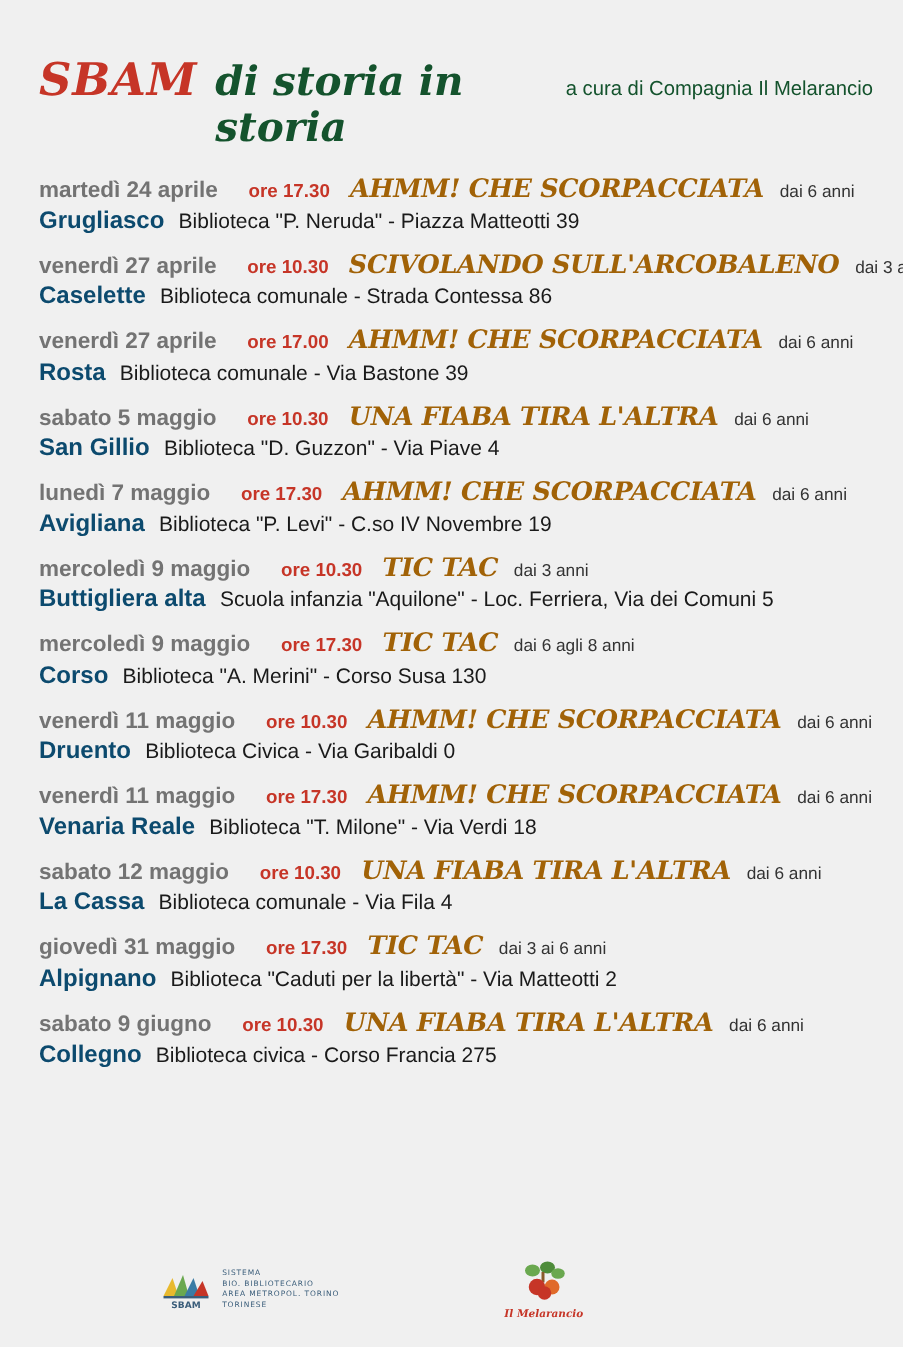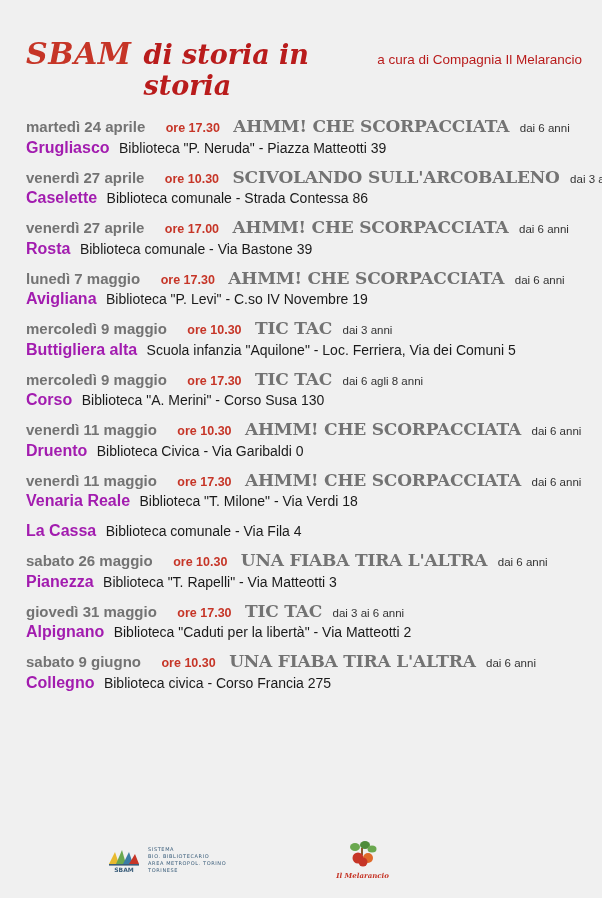--- a/index.html
+++ b/index.html
@@ -36,28 +36,28 @@
     font-weight: bold;
     font-size: 30px;
     color: #c63527;
     letter-spacing: 0.5px;
   }
   .header-title {
     font-family: "DejaVu Serif", serif;
     font-style: italic;
     font-weight: bold;
     font-size: 27px;
-    color: #b91c1c;
+    color: #14532d;
     margin-left: 12px;
     letter-spacing: 0px;
   }
   .header-sub {
     font-family: "Liberation Sans", sans-serif;
     font-size: 13.5px;
-    color: #b91c1c;
+    color: #14532d;
     margin-left: 7px;
     white-space: nowrap;
   }
   
   .events {
     display: block;
   }
   .event {
     margin-bottom: 10px;
     padding-left: 4px;
@@ -79,37 +79,38 @@
   }
   .ev-time {
     font-family: "Liberation Sans", sans-serif;
     font-weight: bold;
     font-size: 12.5px;
     color: #c63527;
     margin-left: 16px;
   }
   .ev-show {
     font-family: "DejaVu Serif", serif;
+    font-style: italic;
     font-weight: bold;
     font-size: 17px;
-    color: #737373;
+    color: #a16207;
     margin-left: 9px;
     letter-spacing: -0.2px;
   }
   .ev-age {
     font-family: "Liberation Sans", sans-serif;
     font-size: 11.5px;
     color: #333333;
     margin-left: 6px;
   }
   .ev-town {
     font-family: "Liberation Sans", sans-serif;
     font-weight: bold;
     font-size: 16px;
-    color: #a21caf;
+    color: #0c4a6e;
     margin-top: 47px;
   }
   .ev-venue {
     font-family: "Liberation Sans", sans-serif;
     font-size: 14px;
     color: #1a1a1a;
     margin-left: 5px;
   }
   
   .footer {
@@ -197,20 +198,32 @@
         <span class="ev-time">ore 17.00</span>
         <span class="ev-show">AHMM! CHE SCORPACCIATA</span>
         <span class="ev-age">dai 6 anni</span>
       </div>
       <div class="line2">
         <span class="ev-town">Rosta</span>
         <span class="ev-venue">Biblioteca  comunale - Via Bastone 39</span>
       </div>
     </div>
 
+    <div class="event">
+      <div class="line1">
+        <span class="ev-date">sabato 5 maggio</span>
+        <span class="ev-time">ore 10.30</span>
+        <span class="ev-show">UNA FIABA TIRA L'ALTRA</span>
+        <span class="ev-age">dai 6 anni</span>
+      </div>
+      <div class="line2">
+        <span class="ev-town">San Gillio</span>
+        <span class="ev-venue">Biblioteca "D. Guzzon" - Via Piave 4</span>
+      </div>
+    </div>
 
     <div class="event">
       <div class="line1">
         <span class="ev-date">lunedì 7 maggio</span>
         <span class="ev-time">ore 17.30</span>
         <span class="ev-show">AHMM! CHE SCORPACCIATA</span>
         <span class="ev-age">dai 6 anni</span>
       </div>
       <div class="line2">
         <span class="ev-town">Avigliana</span>
@@ -264,38 +277,32 @@
         <span class="ev-show">AHMM! CHE SCORPACCIATA</span>
         <span class="ev-age">dai 6 anni</span>
       </div>
       <div class="line2">
         <span class="ev-town">Venaria Reale</span>
         <span class="ev-venue">Biblioteca "T. Milone" - Via Verdi 18</span>
       </div>
     </div>
 
     <div class="event">
+      <div class="line1">
+        <span class="ev-date">sabato 12 maggio</span>
+        <span class="ev-time">ore 10.30</span>
+        <span class="ev-show">UNA FIABA TIRA L'ALTRA</span>
+        <span class="ev-age">dai 6 anni</span>
+      </div>
       <div class="line2">
         <span class="ev-town">La Cassa</span>
         <span class="ev-venue">Biblioteca comunale  - Via Fila 4</span>
       </div>
     </div>
 
-    <div class="event">
-      <div class="line1">
-        <span class="ev-date">sabato 26 maggio</span>
-        <span class="ev-time">ore 10.30</span>
-        <span class="ev-show">UNA FIABA TIRA L'ALTRA</span>
-        <span class="ev-age">dai 6 anni</span>
-      </div>
-      <div class="line2">
-        <span class="ev-town">Pianezza</span>
-        <span class="ev-venue">Biblioteca "T. Rapelli" - Via Matteotti 3</span>
-      </div>
-    </div>
 
 
     <div class="event">
       <div class="line1">
         <span class="ev-date">giovedì 31 maggio</span>
         <span class="ev-time">ore 17.30</span>
         <span class="ev-show">TIC TAC</span>
         <span class="ev-age">dai 3 ai 6 anni</span>
       </div>
       <div class="line2">

